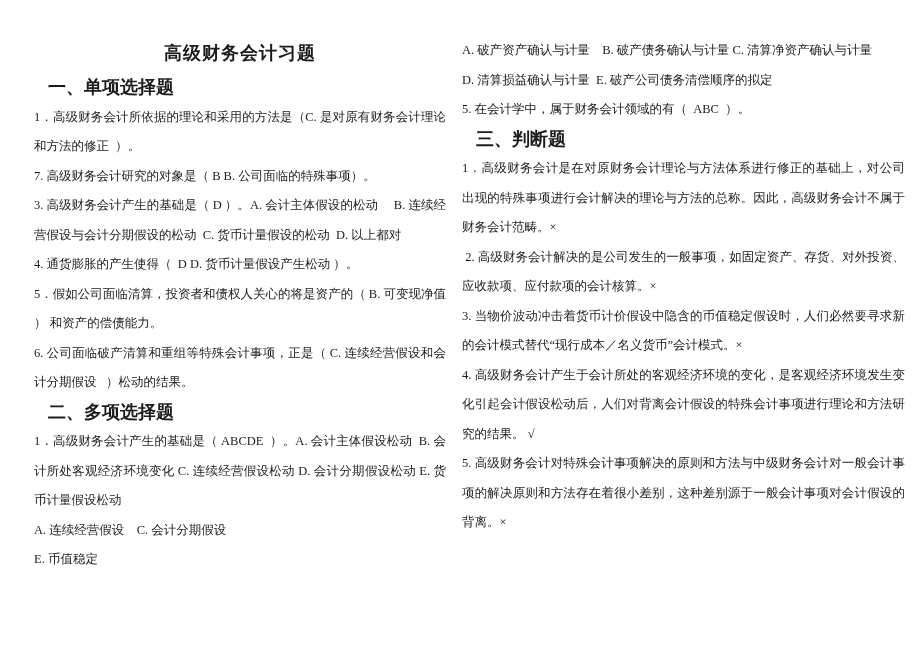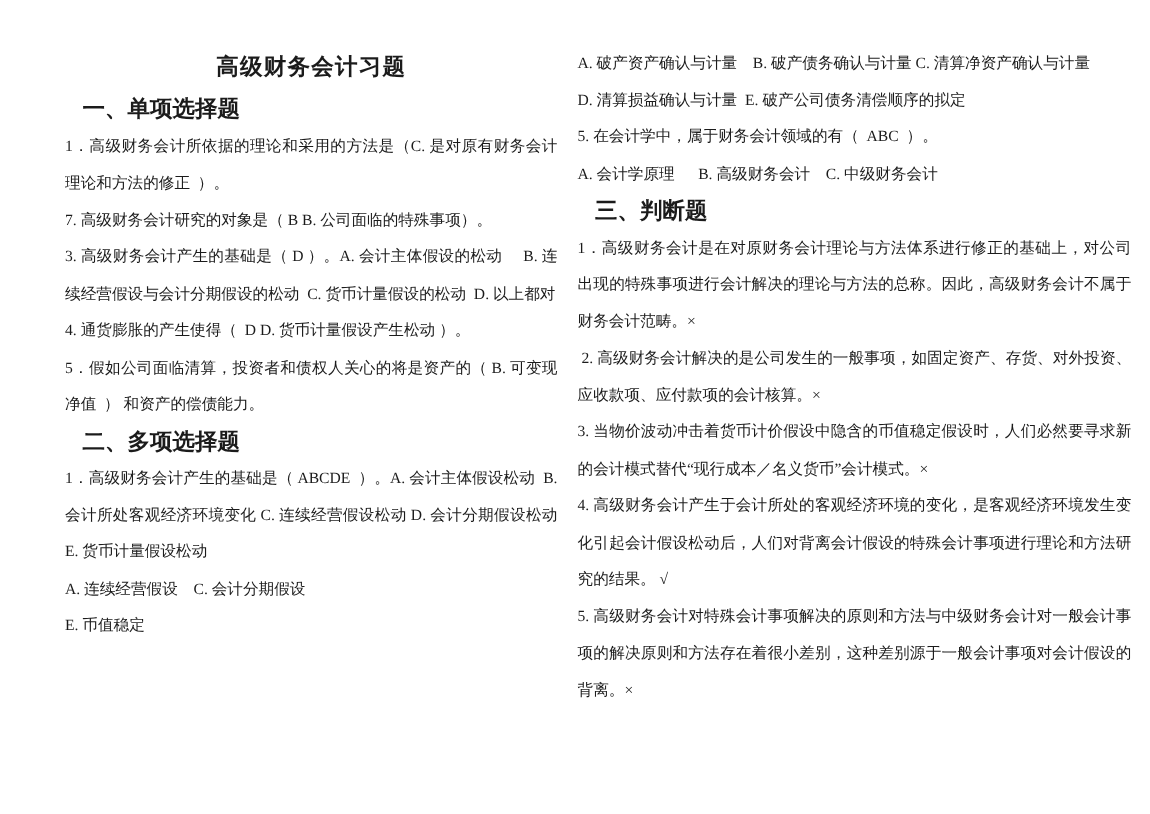--- a/index.html
+++ b/index.html
@@ -19,21 +19,21 @@
     box-sizing: border-box;
     font-family: "Liberation Serif", "DejaVu Serif", serif;
     color: #1b1b1b;
     background: #ffffff;
   }
   .col {
     box-sizing: border-box;
   }
   .col-left {
     width: 448px;
-    padding: 40px 2px 0 52px;
+    padding: 40px 2px 0 34px;
   }
   .col-right {
     flex: 1;
     padding: 36px 15px 0 14px;
   }
   .doc-title {
     font-family: "Liberation Sans", "DejaVu Sans", sans-serif;
     font-size: 18px;
     font-weight: bold;
     text-align: center;
@@ -67,32 +67,32 @@
 <div class="page">
   <div class="col col-left">
     <h1 class="doc-title">高级财务会计习题</h1>
     <div>
         <p class="para section">一、单项选择题</p>
         <p class="para body">1．高级财务会计所依据的理论和采用的方法是（C. 是对原有财务会计理论和方法的修正  ）。</p>
         <p class="para body">7. 高级财务会计研究的对象是（ B B. 公司面临的特殊事项）。</p>
         <p class="para body">3. 高级财务会计产生的基础是（ D ）。A. 会计主体假设的松动     B. 连续经营假设与会计分期假设的松动  C. 货币计量假设的松动  D. 以上都对</p>
         <p class="para body">4. 通货膨胀的产生使得（  D D. 货币计量假设产生松动 ）。</p>
         <p class="para body">5．假如公司面临清算，投资者和债权人关心的将是资产的（ B. 可变现净值  ） 和资产的偿债能力。</p>
+        <p class="para body">6. 公司面临破产清算和重组等特殊会计事项，正是（ C. 连续经营假设和会计分期假设   ）松动的结果。</p>
         <p class="para section">二、多项选择题</p>
         <p class="para body">1．高级财务会计产生的基础是（ ABCDE  ）。A. 会计主体假设松动  B. 会计所处客观经济环境变化 C. 连续经营假设松动 D. 会计分期假设松动 E. 货币计量假设松动</p>
         <p class="para body">A. 连续经营假设    C. 会计分期假设</p>
         <p class="para body">E. 币值稳定</p>
       </div>
   </div>
   <div class="col col-right">
     <div>
         <p class="para body">A. 破产资产确认与计量    B. 破产债务确认与计量 C. 清算净资产确认与计量</p>
         <p class="para body">D. 清算损益确认与计量  E. 破产公司债务清偿顺序的拟定</p>
         <p class="para body">5. 在会计学中，属于财务会计领域的有（  ABC  ）。</p>
-        <p class="para body">A. 会计学原理      B. 高级财务会计    C. 中级财务会计</p>
         <p class="para section">三、判断题</p>
         <p class="para body">1．高级财务会计是在对原财务会计理论与方法体系进行修正的基础上，对公司出现的特殊事项进行会计解决的理论与方法的总称。因此，高级财务会计不属于财务会计范畴。×</p>
         <p class="para body"> 2. 高级财务会计解决的是公司发生的一般事项，如固定资产、存货、对外投资、应收款项、应付款项的会计核算。×</p>
         <p class="para body">3. 当物价波动冲击着货币计价假设中隐含的币值稳定假设时，人们必然要寻求新的会计模式替代“现行成本／名义货币”会计模式。×</p>
         <p class="para body">4. 高级财务会计产生于会计所处的客观经济环境的变化，是客观经济环境发生变化引起会计假设松动后，人们对背离会计假设的特殊会计事项进行理论和方法研究的结果。 √</p>
         <p class="para body">5. 高级财务会计对特殊会计事项解决的原则和方法与中级财务会计对一般会计事项的解决原则和方法存在着很小差别，这种差别源于一般会计事项对会计假设的背离。×</p>
       </div>
   </div>
 </div>
 

